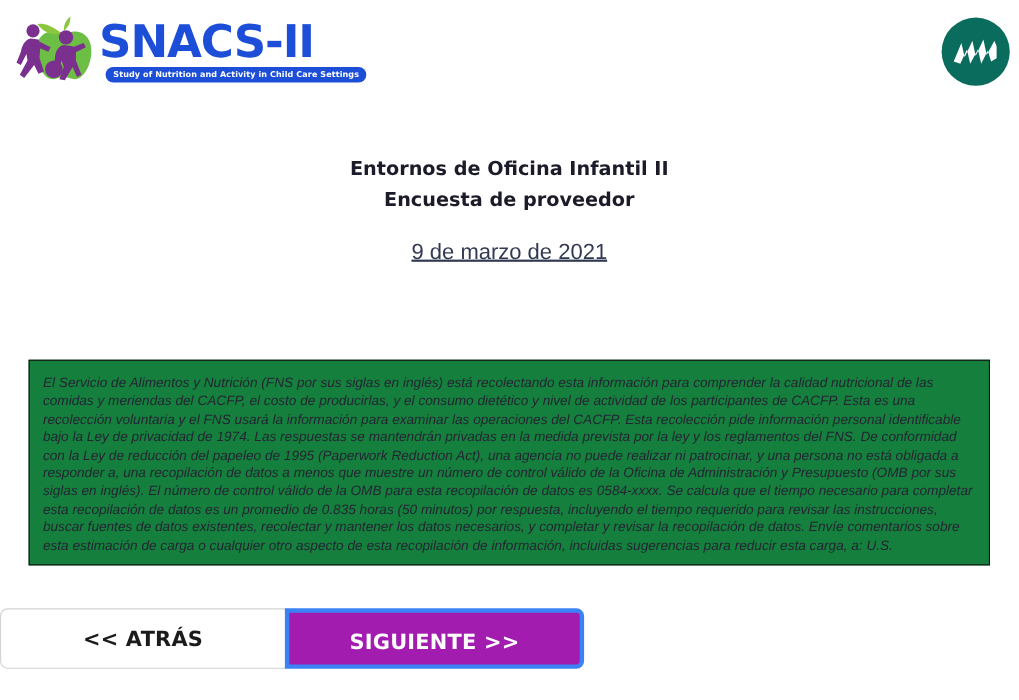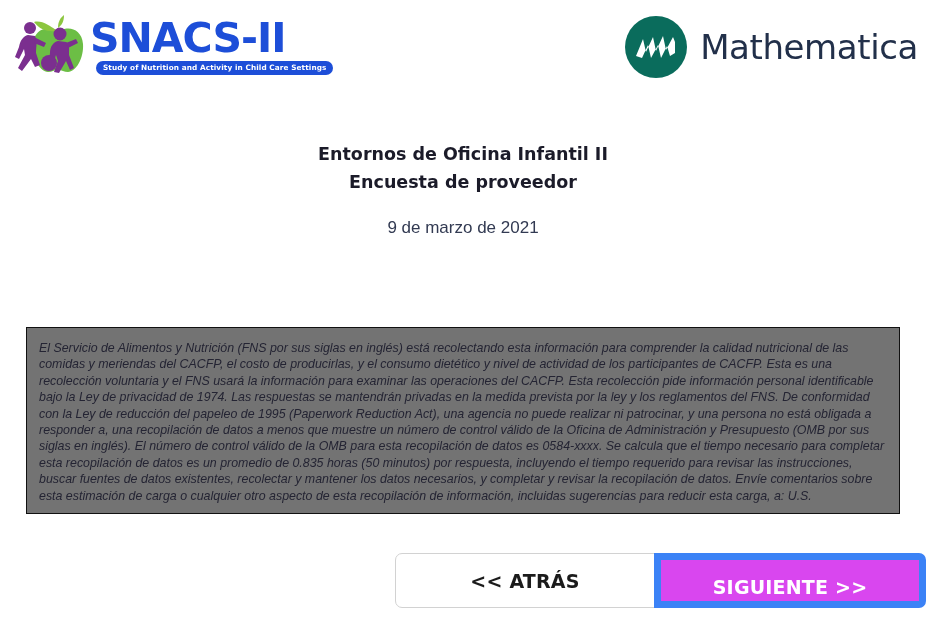--- a/index.html
+++ b/index.html
@@ -101,54 +101,55 @@
     font-size: 17.5px;
     line-height: 28px;
     color: #1b1b29;
   }
   .title-line { display: block; }
 
   .doc-date {
     margin-top: 22px;
     text-align: center;
     font-family: "Liberation Sans", sans-serif;
-    font-size: 17px;
+    font-size: 20px;
     font-weight: 400;
     color: #323a52;
+    text-decoration: underline;
   }
 
   
   .notice-box {
     position: absolute;
     left: 26px;
     top: 327px;
     width: 874px;
     height: 187px;
     border: 1px solid #111111;
-    background: #737373;
+    background: #15803d;
     padding: 12px 13px 8px 12px;
   }
   .notice-text {
     font-family: "Liberation Sans", sans-serif;
     font-style: italic;
     font-size: 12.4px;
     line-height: 16.4px;
     color: #242433;
     text-align: left;
     margin: 0;
   }
 
   
   .button-bar {
     position: absolute;
     left: 0;
     top: 553px;
     width: 926px;
     display: flex;
-    justify-content: flex-end;
+    justify-content: flex-start;
   }
   .btn {
     font-family: "DejaVu Sans", sans-serif;
     font-size: 19px;
     font-weight: bold;
     letter-spacing: 0.2px;
     height: 55px;
     line-height: 55px;
     text-align: center;
     cursor: pointer;
@@ -157,23 +158,23 @@
   }
   .btn-back {
     width: 260px;
     background: #ffffff;
     color: #1b1b1b;
     border: 1px solid #d2d2d2;
     border-radius: 7px 0 0 7px;
   }
   .btn-next {
     width: 272px;
-    background: #d946ef;
+    background: #a21caf;
     color: #ffffff;
-    border: 7px solid #3b82f6;
+    border: 4px solid #3b82f6;
     border-radius: 0 7px 7px 0;
     margin-left: -1px;
   }
 </style>
 </head>
 <body>
 
 <div class="header">
 
   <div class="snacs-logo">
@@ -200,21 +201,20 @@
     <div class="snacs-wordmark">SNACS-II</div>
     <div class="snacs-tagline">Study of Nutrition and Activity in Child Care Settings</div>
   </div>
 
   <div class="math-logo">
     <div class="math-mark">
       <svg width="44" height="30" viewBox="0 0 44 30">
         <path d="M2 24 L9 7 L12 20 L19 5 L22 19 L29 4 L32 18 L39 5 L41 10 L41 21 L36 24 L33 14 L27 26 L24 13 L17 26 L14 13 L8 26 Z" fill="#ffffff"></path>
       </svg>
     </div>
-    <div class="math-name">Mathematica</div>
   </div>
 </div>
 
 <div class="title-block">
   <span class="title-line">Entornos de Oficina Infantil II</span>
   <span class="title-line">Encuesta de proveedor</span>
 </div>
 
 <div class="doc-date">9 de marzo de 2021</div>
 

